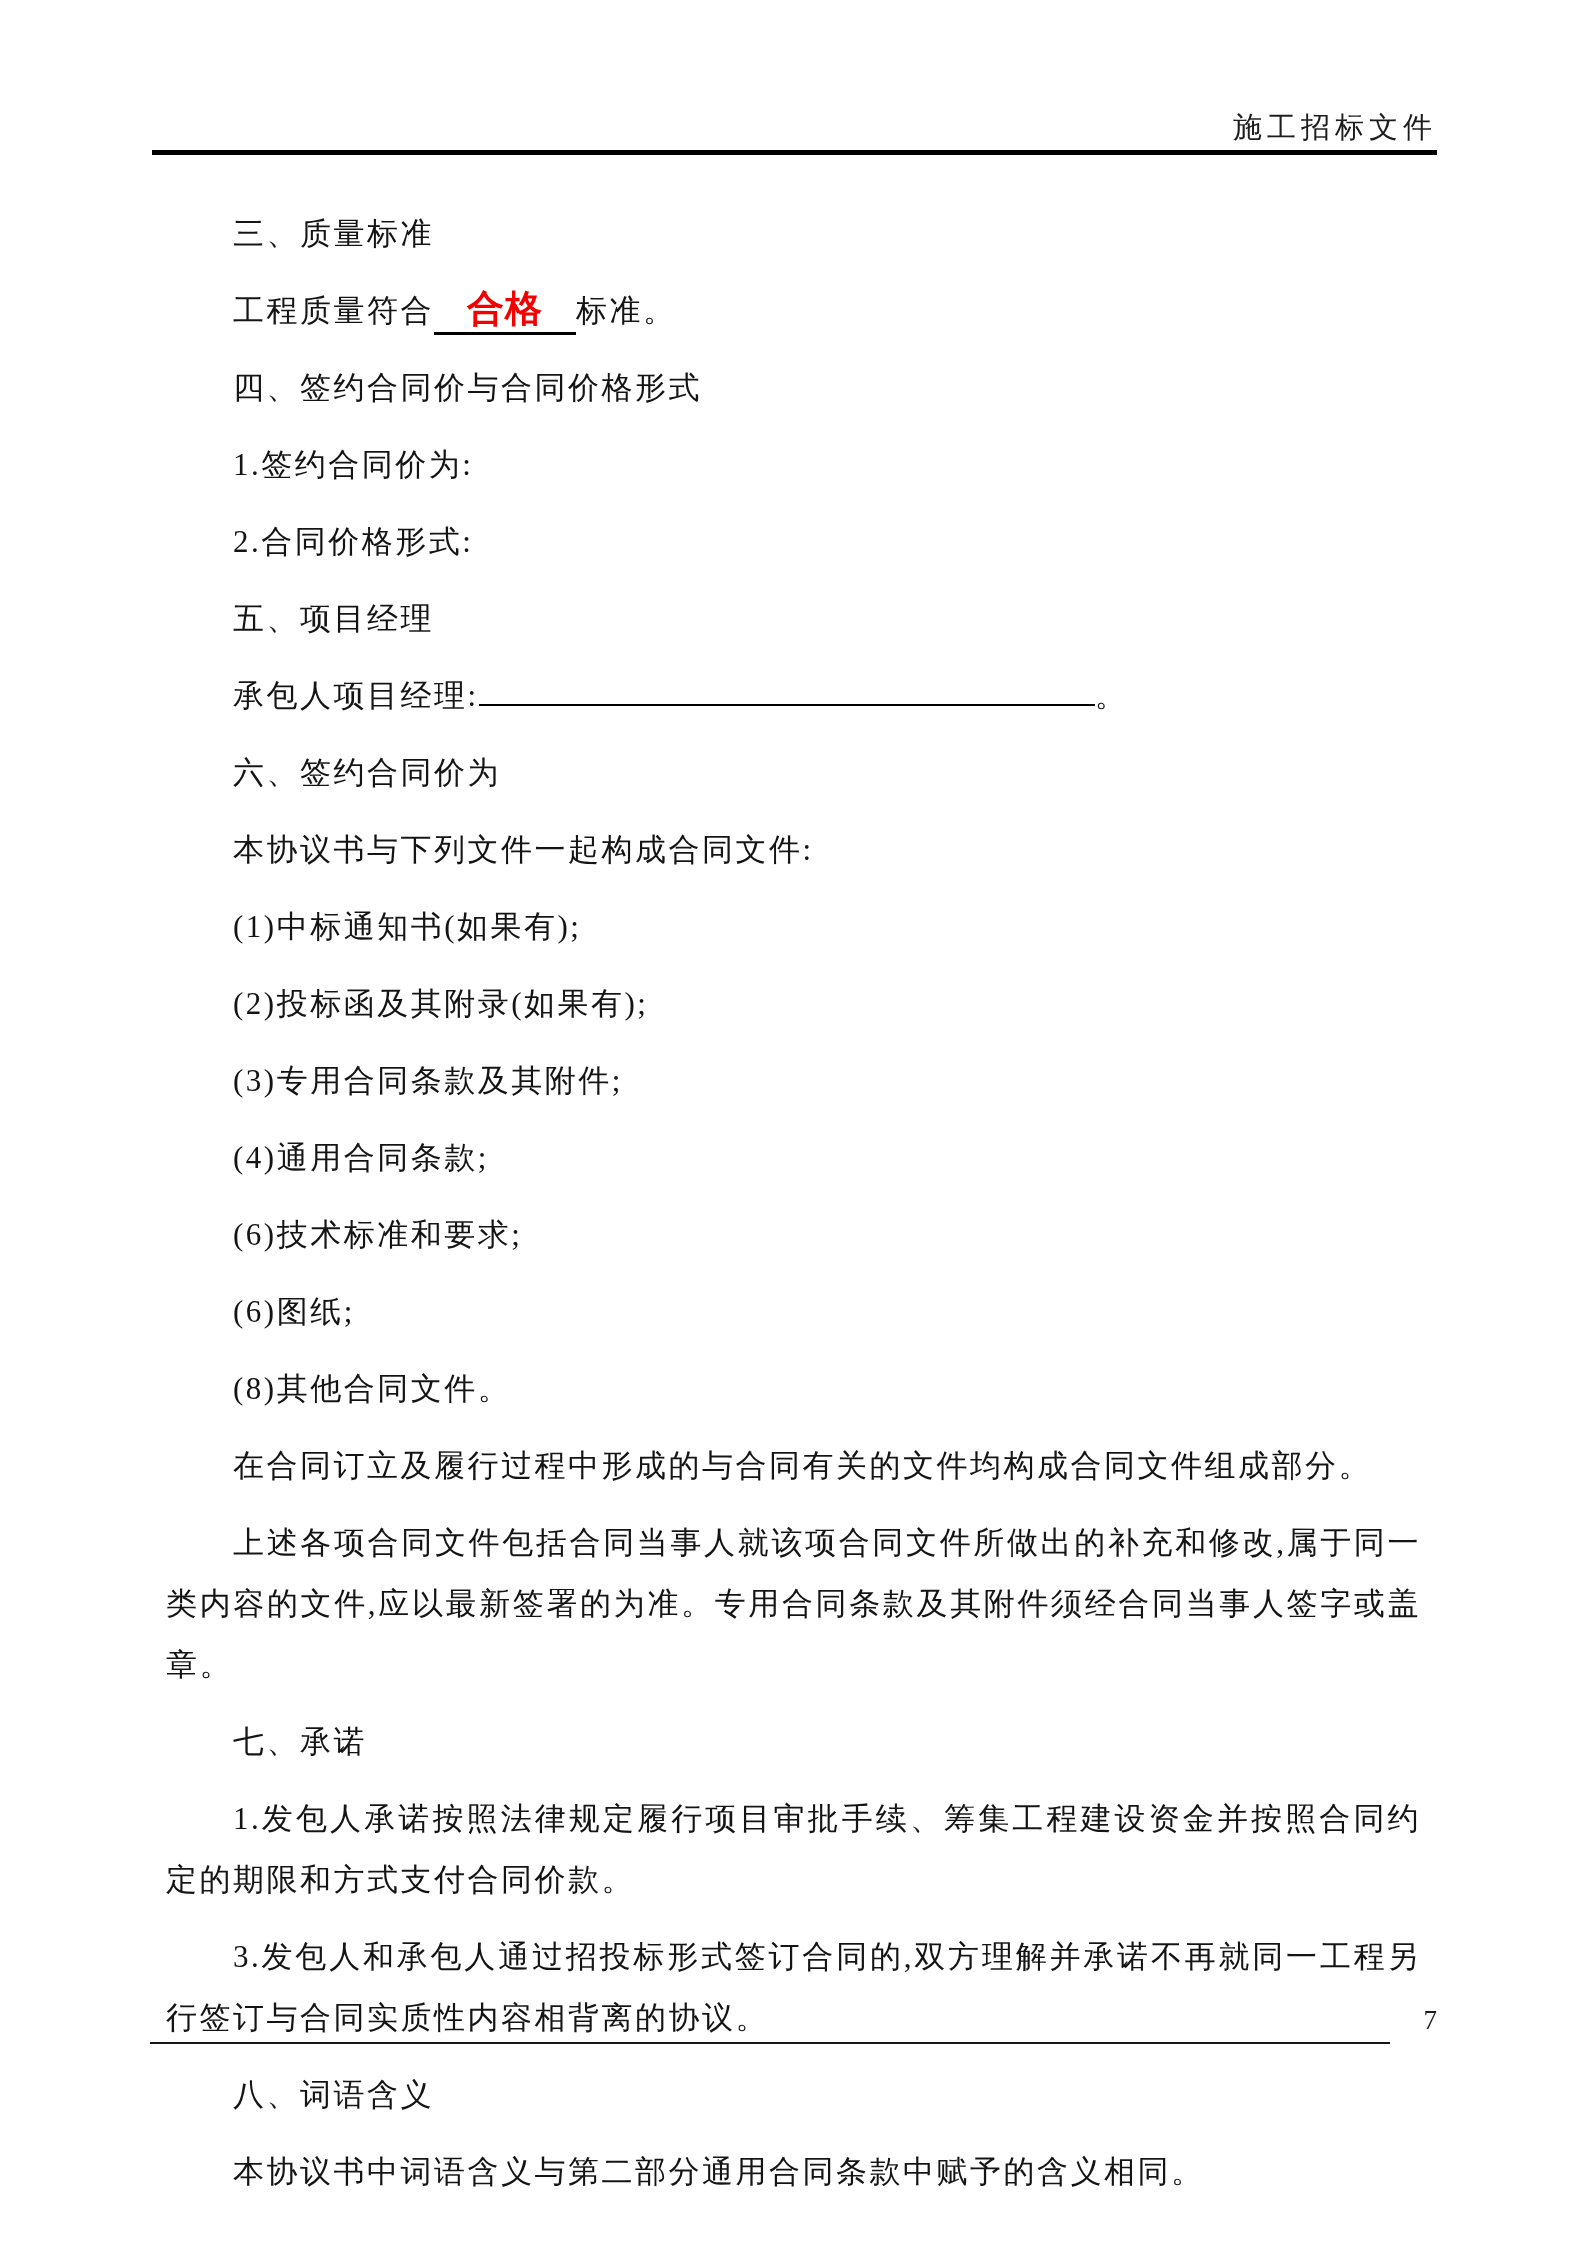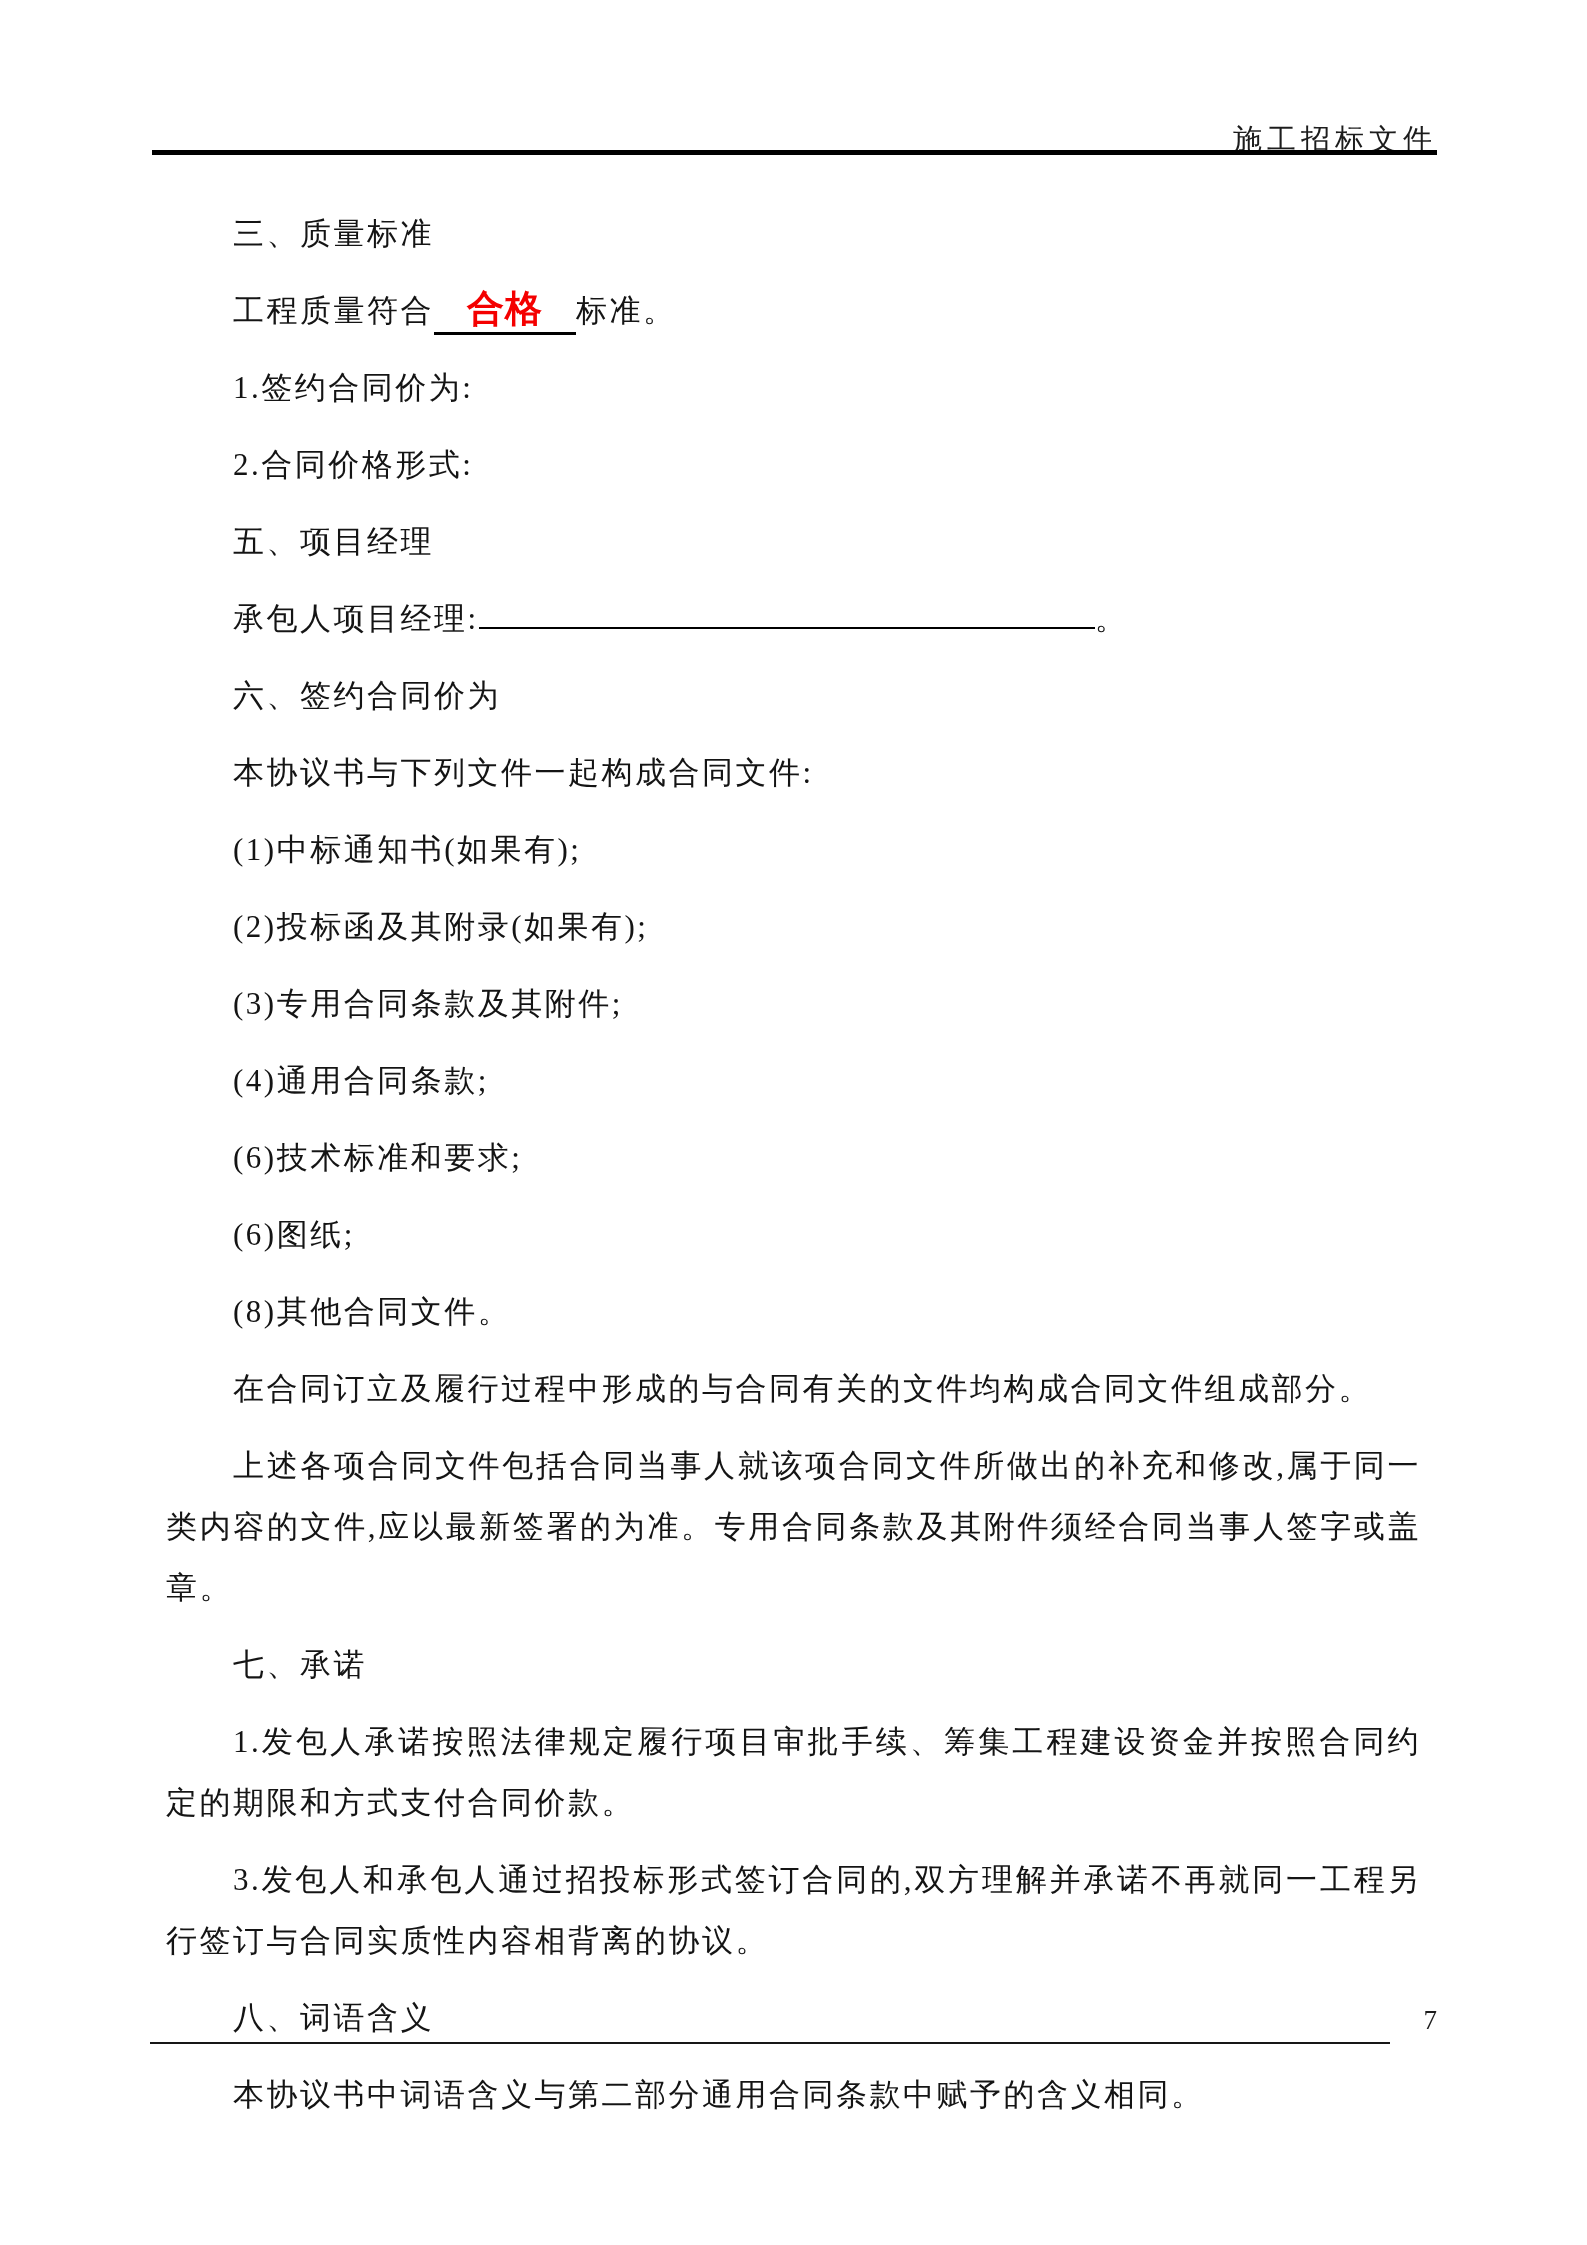--- a/index.html
+++ b/index.html
@@ -5,21 +5,21 @@
   html,body{margin:0;padding:0;background:#ffffff;}
   body{
     width:1587px;height:2245px;position:relative;
     font-family:"Liberation Serif","DejaVu Serif",serif;
     color:#141414;
   }
   .page{position:absolute;inset:0;background:#ffffff;}
 
   
   .header-title{
-    position:absolute;top:120px;right:150px;
+    position:absolute;top:108px;right:150px;
     font-size:29px;letter-spacing:5px;color:#1c1c1c;
     white-space:nowrap;
   }
   .header-rule{
     position:absolute;top:150px;left:152px;right:150px;
     height:5px;background:#000000;
   }
 
   
   .doc-body{
@@ -64,20 +64,21 @@
 
   <div class="header-title">施工招标文件</div>
   <div class="header-rule"></div>
 
   <div class="doc-body">
 
     <p class="para">三、质量标准</p>
 
     <p class="para"><span>工程质量符合</span><span class="blank-fill"><span class="answer-red">合格</span></span><span>标准。</span></p>
 
+    <p class="para">四、签约合同价与合同价格形式</p>
 
     <p class="para">1.签约合同价为:</p>
 
     <p class="para">2.合同价格形式:</p>
 
     <p class="para">五、项目经理</p>
 
     <p class="para"><span>承包人项目经理:</span><span class="blank-long"></span><span>。</span></p>
 
     <p class="para">六、签约合同价为</p>

